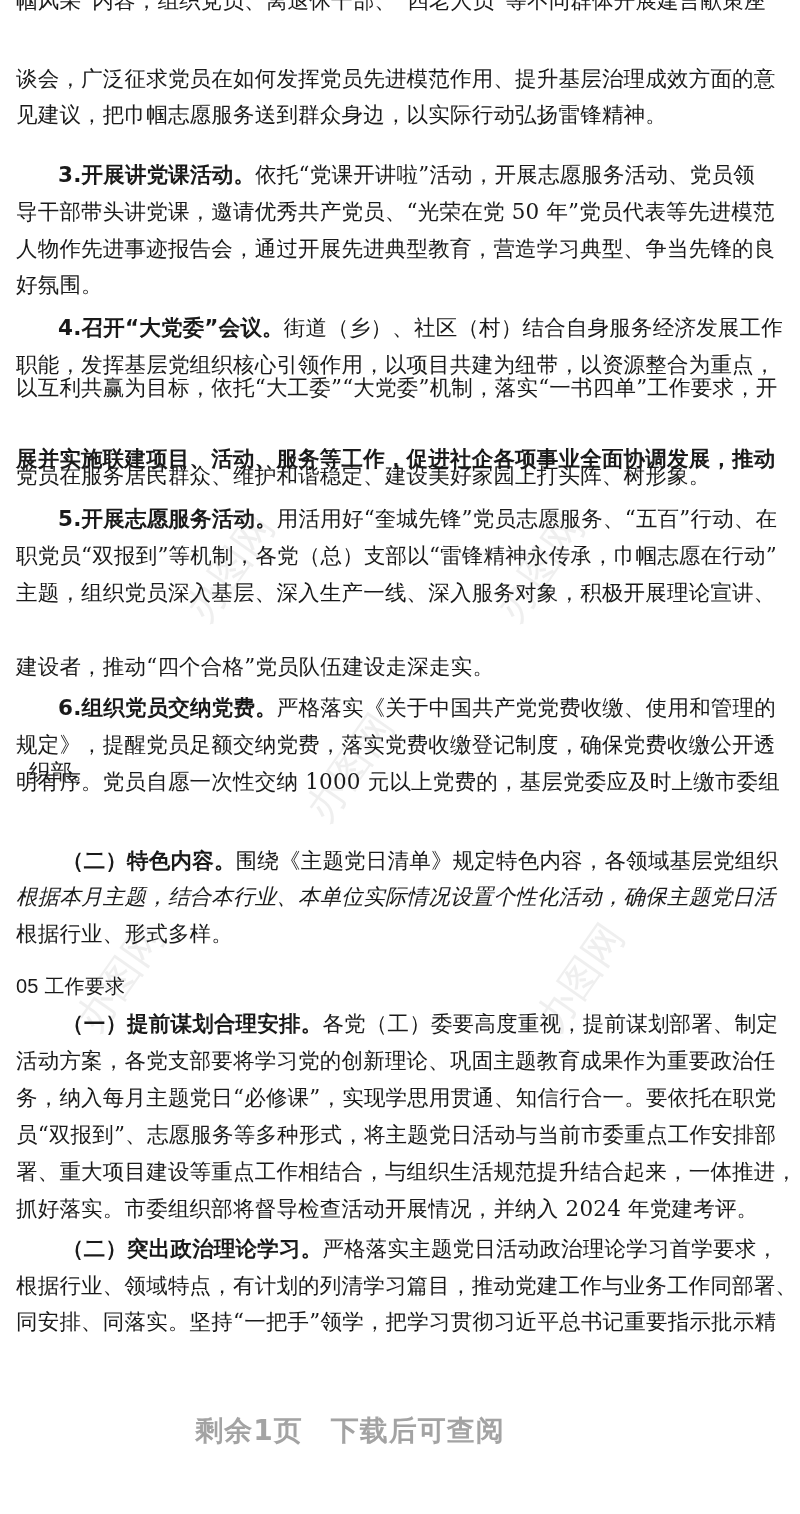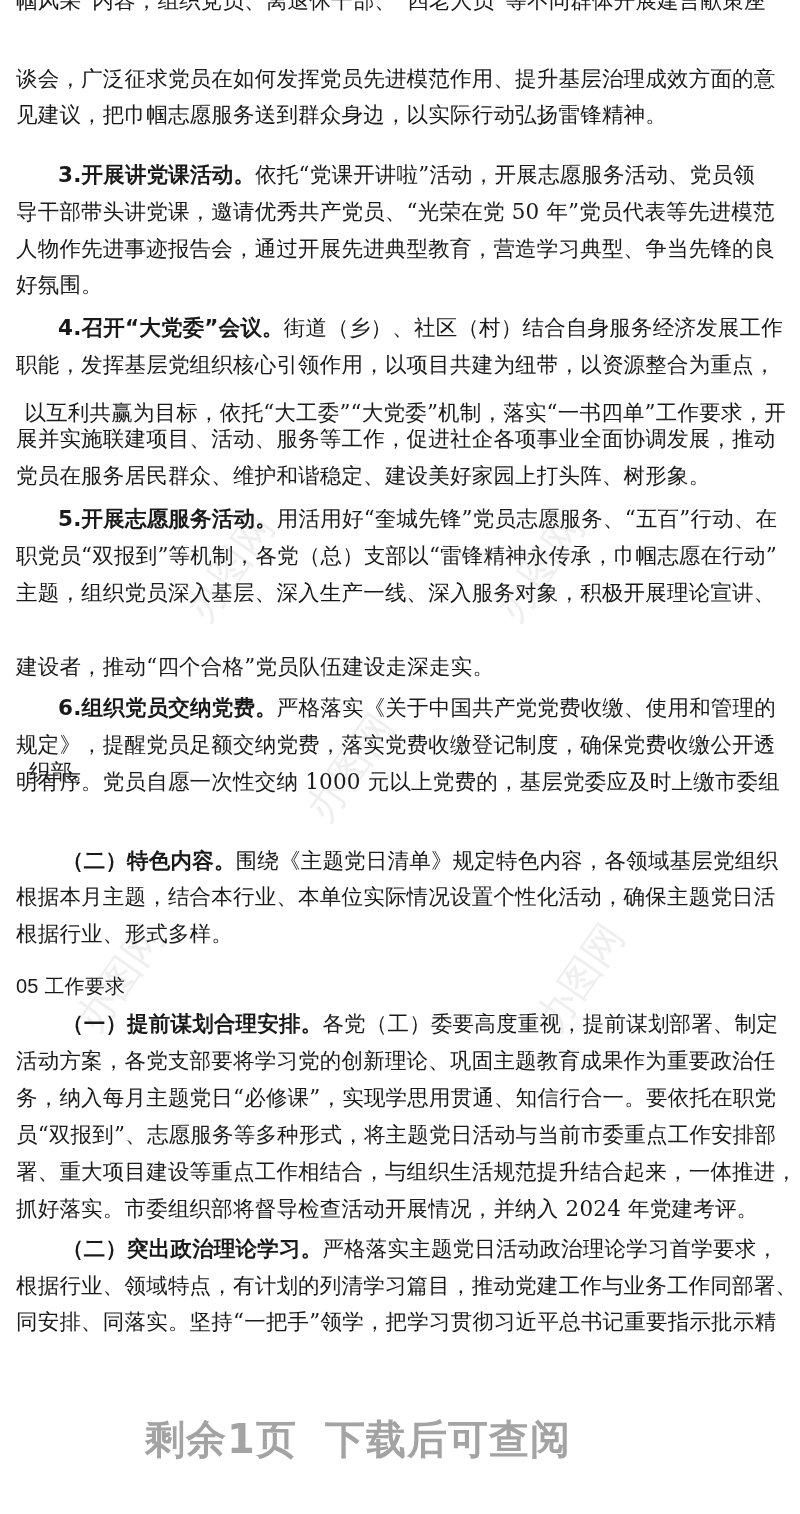--- a/index.html
+++ b/index.html
@@ -8,21 +8,21 @@
   .page { position: absolute; left: 0; top: 0; width: 800px; height: 1514px; }
   .line { position: absolute; left: 16px; width: 770px; font-size: 21.5px; white-space: nowrap; letter-spacing: 0.2px; }
   .cut { top: -14px; }
   .indent { left: 58px; }
   b { font-family: "DejaVu Sans", "Liberation Sans", sans-serif; font-weight: bold; }
   .section-head { font-family: Liberation Sans, sans-serif; font-size: 20px; margin-top: 12px; }
   .watermark { position: absolute; color: rgba(180,180,180,0.22); font-size: 40px;
                font-family: "DejaVu Sans", sans-serif; transform: rotate(-55deg); pointer-events: none; }
   .more { position: absolute; left: 0; width: 700px; top: 1412px; text-align: center;
           font-family: "DejaVu Sans", "Liberation Sans", sans-serif; font-weight: bold;
-          font-size: 40px; color: #a3a3a3; letter-spacing: 1px; margin-left: 8px; }
+          font-size: 28px; color: #a3a3a3; letter-spacing: 1px; }
   .more span { margin: 0 14px; }
 </style>
 </head>
 <body>
 
 <div class="page">
 
   <div class="watermark" style="left:170px;top:540px;">办图网</div>
   <div class="watermark" style="left:480px;top:540px;">办图网</div>
   <div class="watermark" style="left:290px;top:740px;">办图网</div>
@@ -34,36 +34,36 @@
   <div class="line" style="top:64px;">谈会，广泛征求党员在如何发挥党员先进模范作用、提升基层治理成效方面的意</div>
   <div class="line" style="top:100px;">见建议，把巾帼志愿服务送到群众身边，以实际行动弘扬雷锋精神。</div>
 
   <div class="line indent" style="top:160px;"><b>3.开展讲党课活动。</b><span>依托“党课开讲啦”活动，开展志愿服务活动、党员领</span></div>
   <div class="line" style="top:197px;">导干部带头讲党课，邀请优秀共产党员、“光荣在党 50 年”党员代表等先进模范</div>
   <div class="line" style="top:234px;">人物作先进事迹报告会，通过开展先进典型教育，营造学习典型、争当先锋的良</div>
   <div class="line" style="top:270px;">好氛围。</div>
 
   <div class="line indent" style="top:313px;"><b>4.召开“大党委”会议。</b><span>街道（乡）、社区（村）结合自身服务经济发展工作</span></div>
   <div class="line" style="top:350px;">职能，发挥基层党组织核心引领作用，以项目共建为纽带，以资源整合为重点，</div>
-  <div class="line" style="top:398px;text-align:right;">以互利共赢为目标，依托“大工委”“大党委”机制，落实“一书四单”工作要求，开</div>
-  <div class="line" style="top:424px;">展并实施联建项目、活动、服务等工作，促进社企各项事业全面协调发展，推动</div>
+  <div class="line" style="top:373px;">以互利共赢为目标，依托“大工委”“大党委”机制，落实“一书四单”工作要求，开</div>
+  <div class="line" style="top:444px;font-weight:bold;">展并实施联建项目、活动、服务等工作，促进社企各项事业全面协调发展，推动</div>
   <div class="line" style="top:461px;">党员在服务居民群众、维护和谐稳定、建设美好家园上打头阵、树形象。</div>
 
   <div class="line indent" style="top:504px;"><b>5.开展志愿服务活动。</b><span>用活用好“奎城先锋”党员志愿服务、“五百”行动、在</span></div>
   <div class="line" style="top:578px;">主题，组织党员深入基层、深入生产一线、深入服务对象，积极开展理论宣讲、</div>
   <div class="line" style="top:541px;">职党员“双报到”等机制，各党（总）支部以“雷锋精神永传承，巾帼志愿在行动”</div>
   <div class="line" style="top:652px;">建设者，推动“四个合格”党员队伍建设走深走实。</div>
 
   <div class="line indent" style="top:693px;"><b>6.组织党员交纳党费。</b><span>严格落实《关于中国共产党党费收缴、使用和管理的</span></div>
   <div class="line" style="top:730px;">规定》，提醒党员足额交纳党费，落实党费收缴登记制度，确保党费收缴公开透</div>
   <div class="line" style="top:767px;">明有序。党员自愿一次性交纳 1000 元以上党费的，基层党委应及时上缴市委组</div>
   <div class="line" style="top:757px;margin-left:13px;">织部。</div>
 
   <div class="line indent" style="top:846px;left:62px;"><b>（二）特色内容。</b><span>围绕《主题党日清单》规定特色内容，各领域基层党组织</span></div>
-  <div class="line" style="top:882px;">根据本月主题，结合本行业、本单位实际情况设置个性化活动，确保主题党日活</div>
+  <div class="line" style="top:882px;font-style:italic;">根据本月主题，结合本行业、本单位实际情况设置个性化活动，确保主题党日活</div>
   <div class="line" style="top:919px;">根据行业、形式多样。</div>
 
   <div class="line section-head" style="top:961px;">05 工作要求</div>
 
   <div class="line indent" style="top:1009px;left:62px;"><b>（一）提前谋划合理安排。</b><span>各党（工）委要高度重视，提前谋划部署、制定</span></div>
   <div class="line" style="top:1046px;">活动方案，各党支部要将学习党的创新理论、巩固主题教育成果作为重要政治任</div>
   <div class="line" style="top:1083px;">务，纳入每月主题党日“必修课”，实现学思用贯通、知信行合一。要依托在职党</div>
   <div class="line" style="top:1157px;">署、重大项目建设等重点工作相结合，与组织生活规范提升结合起来，一体推进，</div>
   <div class="line" style="top:1120px;">员“双报到”、志愿服务等多种形式，将主题党日活动与当前市委重点工作安排部</div>
   <div class="line" style="top:1194px;">抓好落实。市委组织部将督导检查活动开展情况，并纳入 2024 年党建考评。</div>

